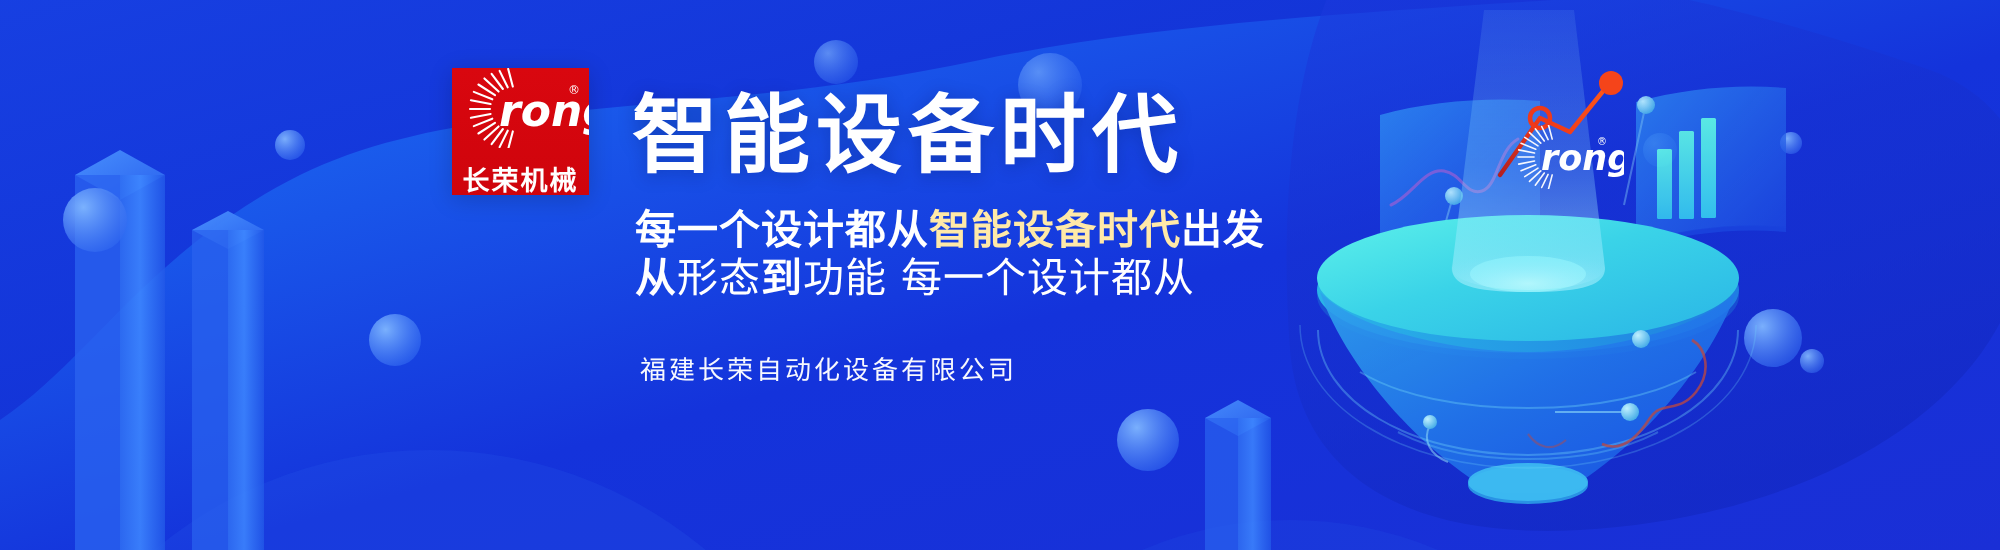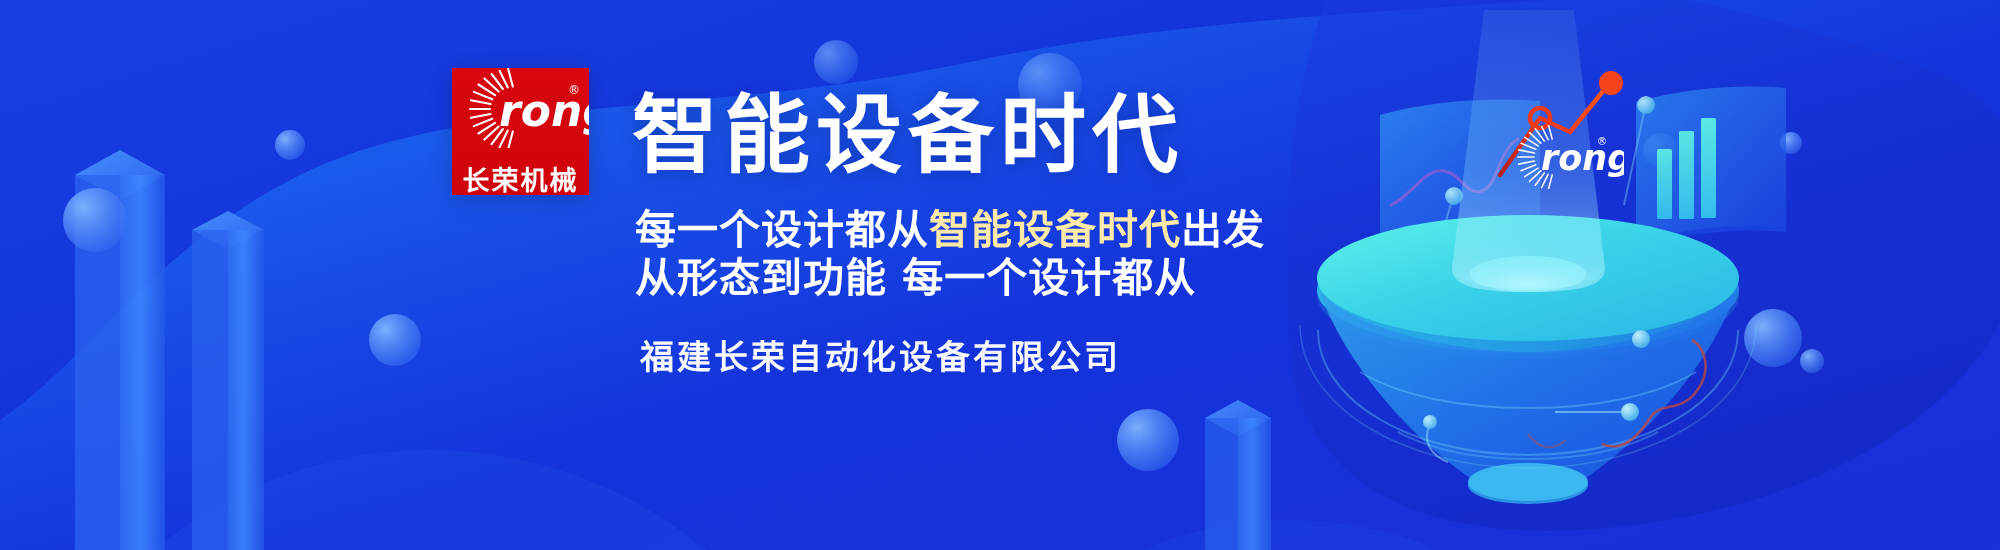--- a/index.html
+++ b/index.html
@@ -44,27 +44,27 @@
 
   .sub{
     position:absolute;left:635px;
     font-size:41px;line-height:1;letter-spacing:1px;
     color:#ffffff;white-space:nowrap;
     font-family:"DejaVu Sans","Liberation Sans",sans-serif;
   }
   .sub1{top:210px;}
   .sub2{top:258px;font-weight:700;}
   .sub .hl{color:#ffe9a8;font-weight:700;}
-  .sub .bold{font-weight:700;text-align:center;}
+  .sub .bold{font-weight:400;text-align:center;}
   .sub .reg{font-weight:700;}
 
   .company{
-    position:absolute;left:640px;top:330px;
-    font-size:34px;letter-spacing:3px;color:#ffffff;
-    font-weight:700;white-space:nowrap;
+    position:absolute;left:640px;top:349px;
+    font-size:26px;letter-spacing:3px;color:#ffffff;
+    font-weight:400;white-space:nowrap;
     font-family:"DejaVu Sans","Liberation Sans",sans-serif;
     opacity:.97;
   }
 
   .beam-logo{
     position:absolute;left:1504px;top:125px;
     width:120px;height:64px;
   }
   .beam-logo svg{position:absolute;left:0;top:0;}
 </style>

